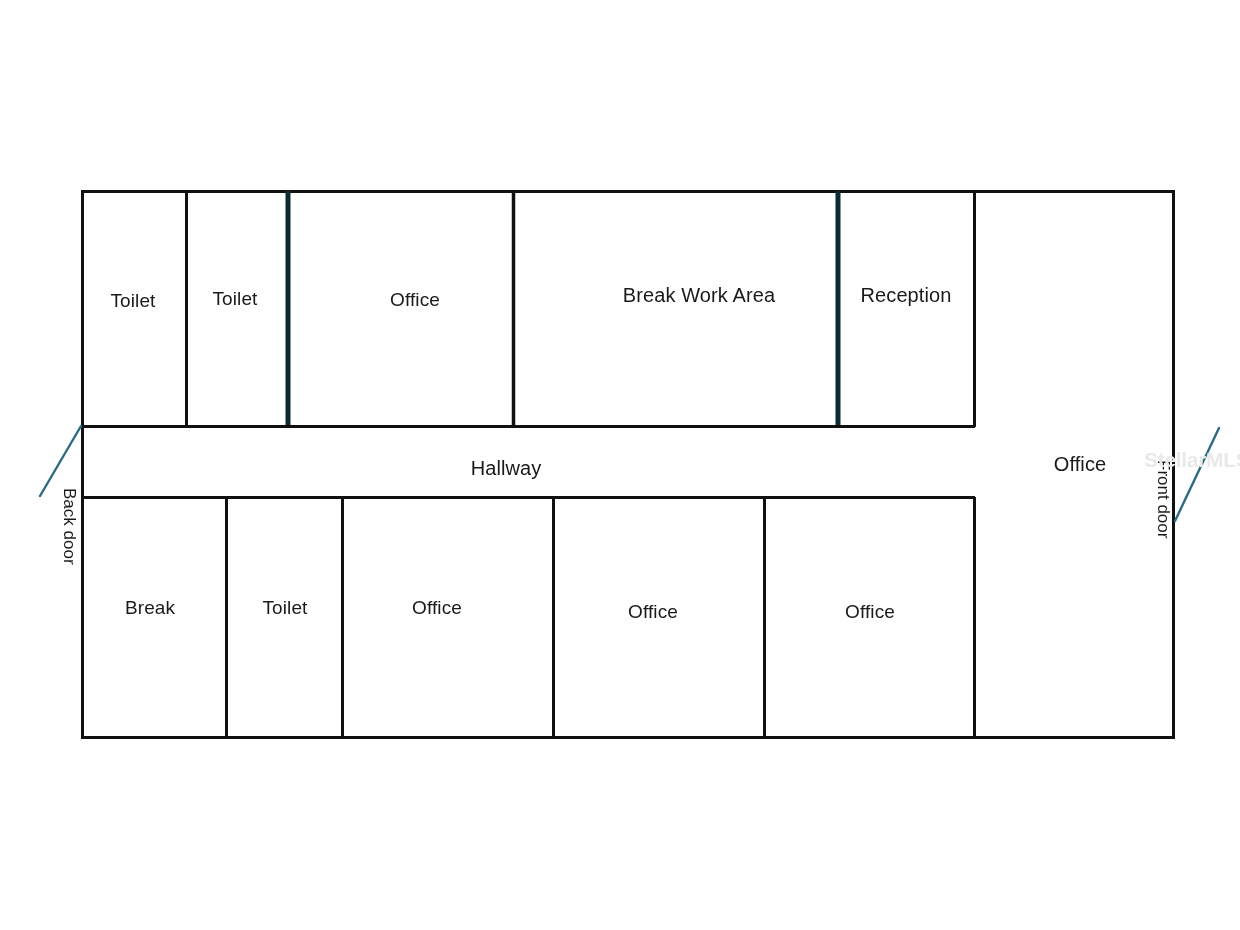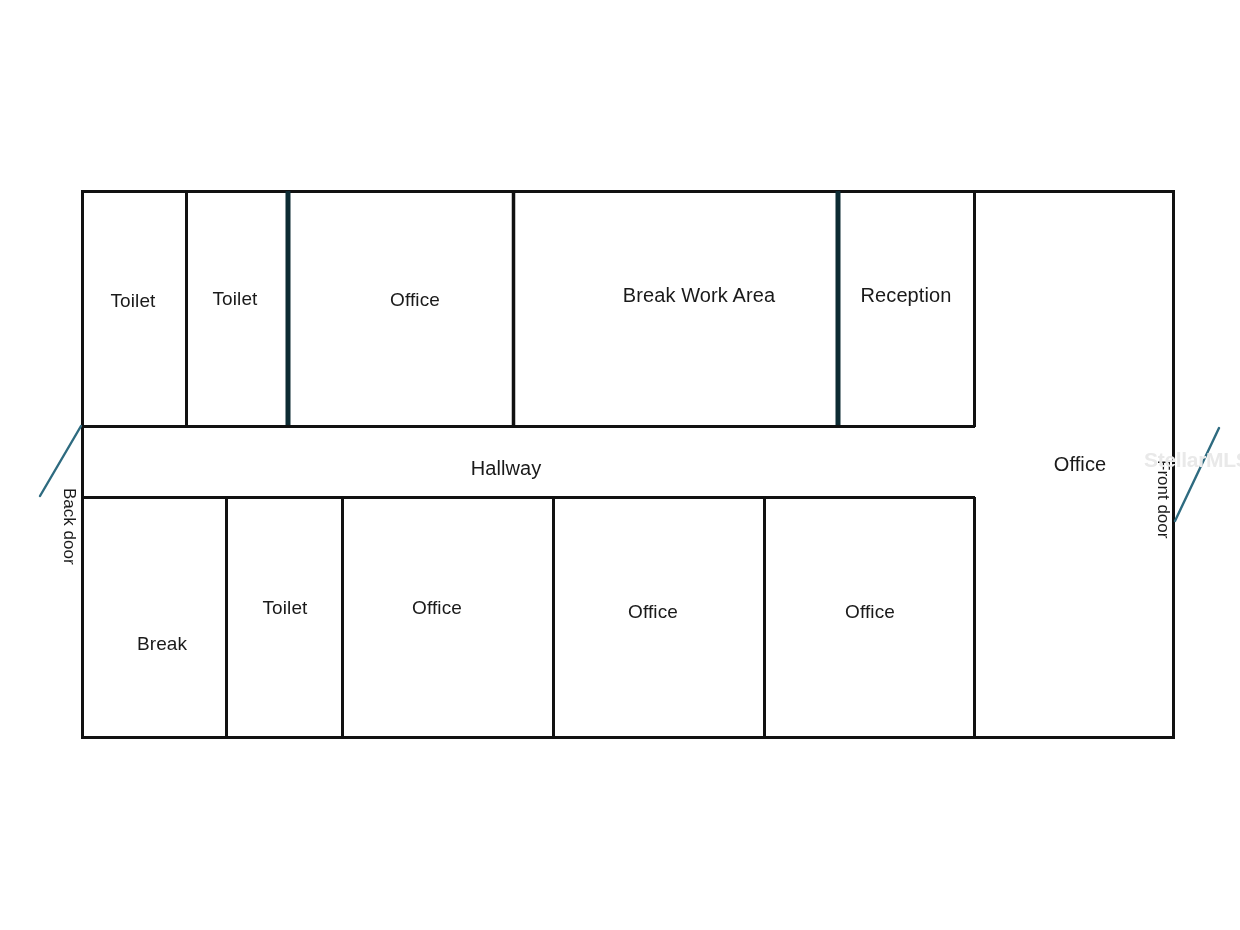--- a/index.html
+++ b/index.html
@@ -138,21 +138,21 @@
   <div class="room-label" style="left:133px; top:300px;">Toilet</div>
   <div class="room-label" style="left:235px; top:298px;">Toilet</div>
   <div class="room-label" style="left:415px; top:299px;">Office</div>
   <div class="room-label big" style="left:699px; top:295px;">Break Work Area</div>
   <div class="room-label big" style="left:906px; top:295px;">Reception</div>
 
   <div class="room-label big" style="left:506px; top:468px;">Hallway</div>
 
   <div class="room-label big" style="left:1080px; top:464px;">Office</div>
 
-  <div class="room-label" style="left:150px; top:643px;margin-left:12px;">Break</div>
+  <div class="room-label" style="left:150px; top:607px;">Break</div>
   <div class="room-label" style="left:285px; top:607px;">Toilet</div>
   <div class="room-label" style="left:437px; top:607px;">Office</div>
   <div class="room-label" style="left:653px; top:611px;">Office</div>
   <div class="room-label" style="left:870px; top:611px;">Office</div>
 
   <div class="door-label" id="back-door-label">Back door</div>
   <div class="door-label" id="front-door-label">Front door</div>
 
   <div id="watermark">StellarMLS</div>
 

